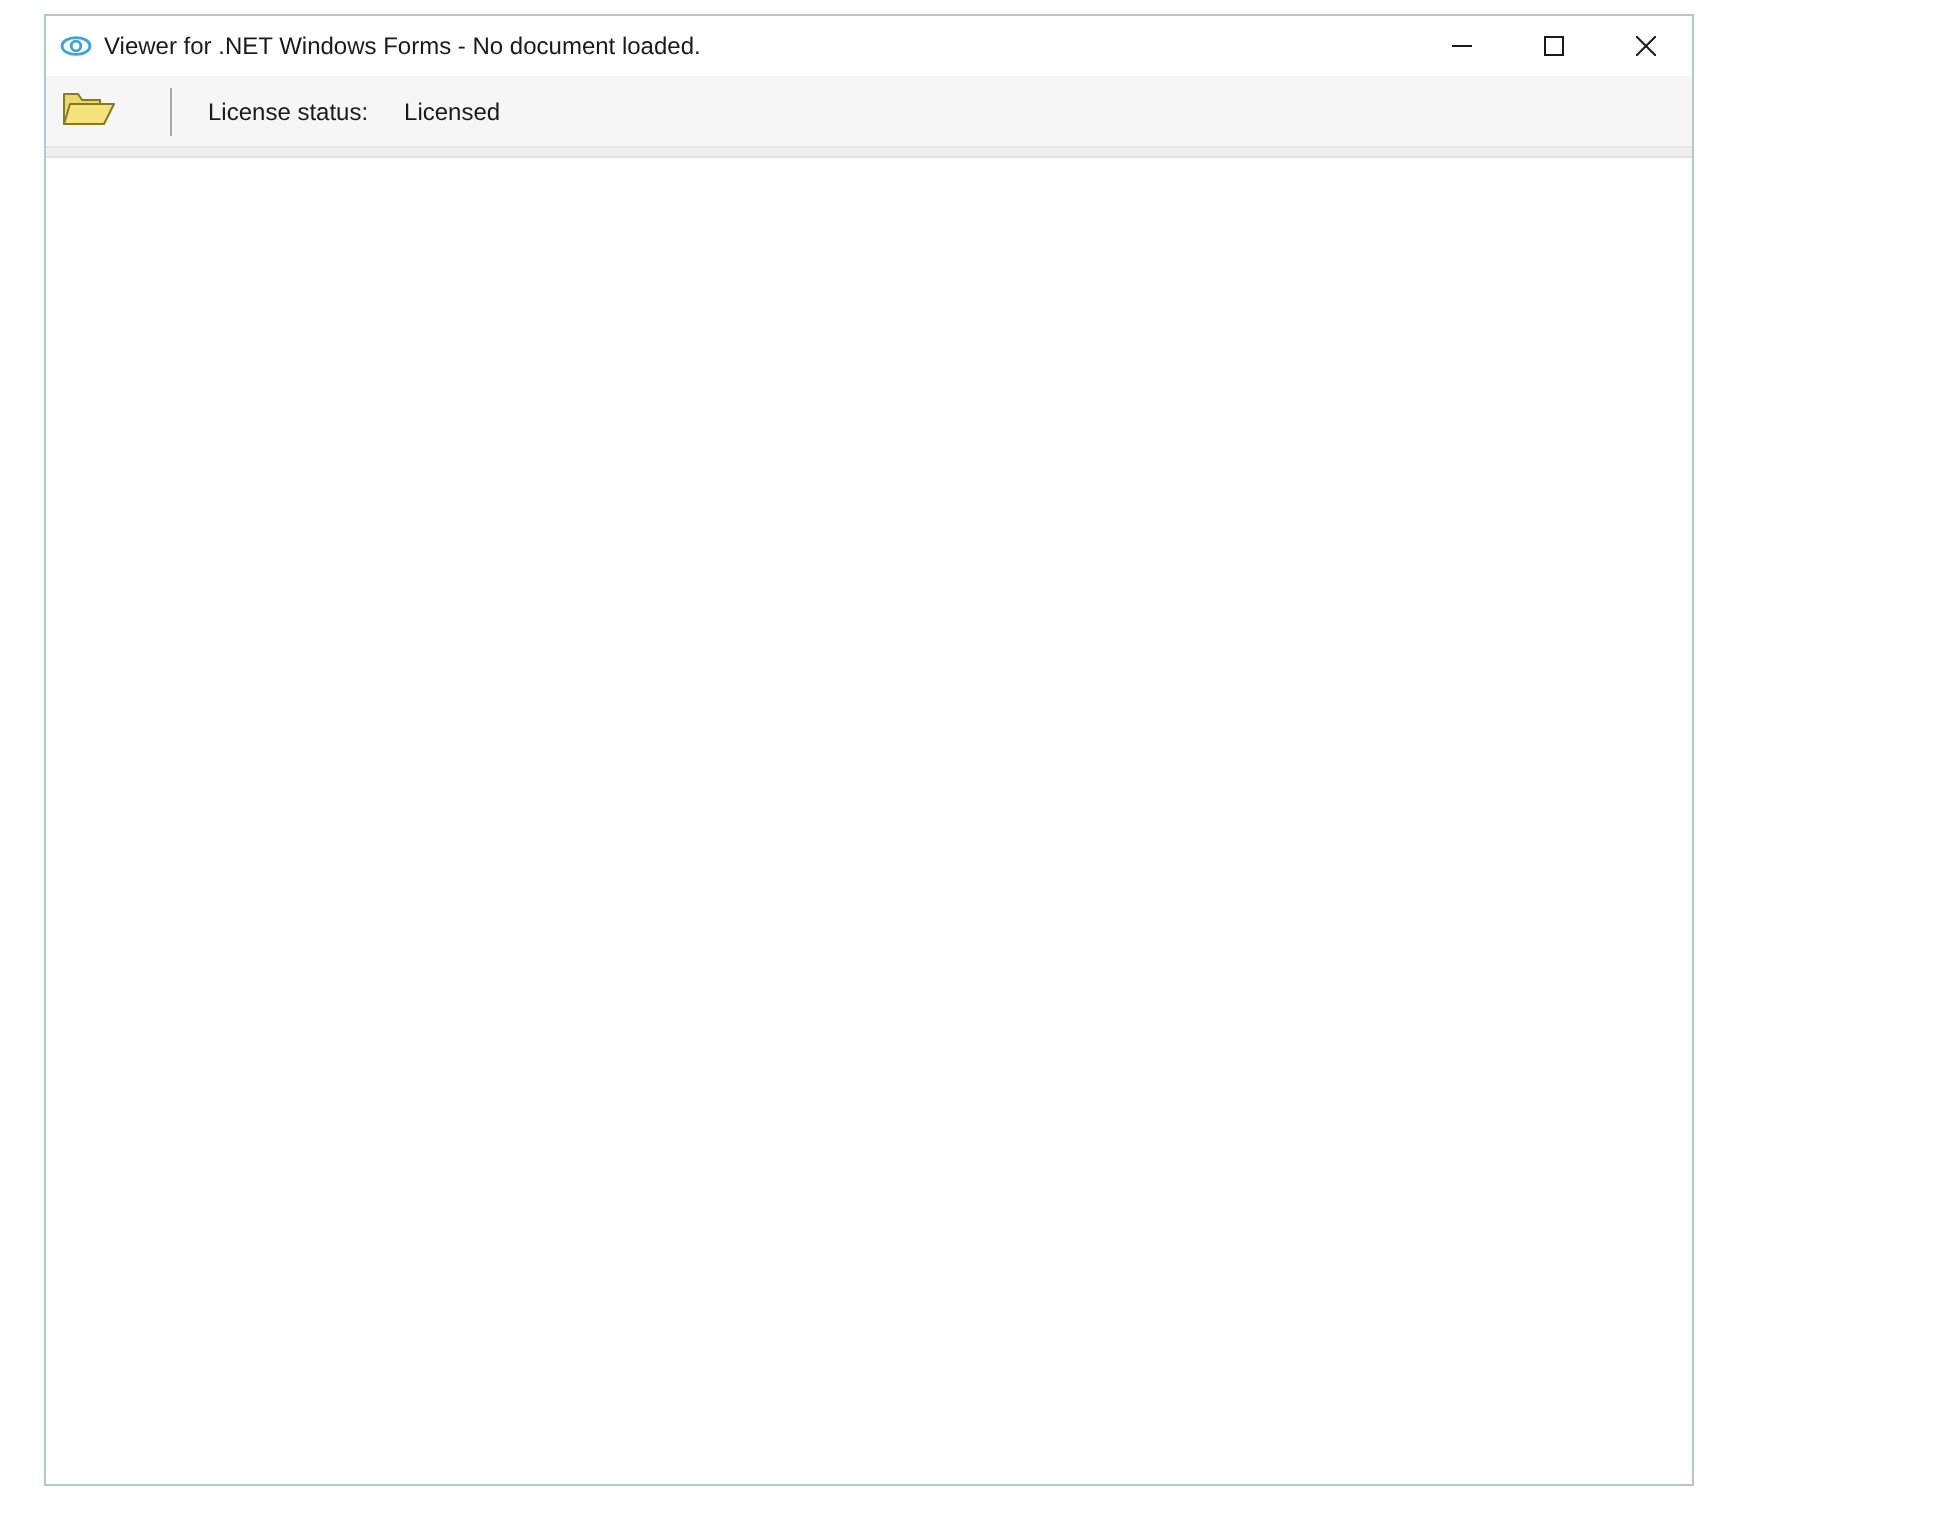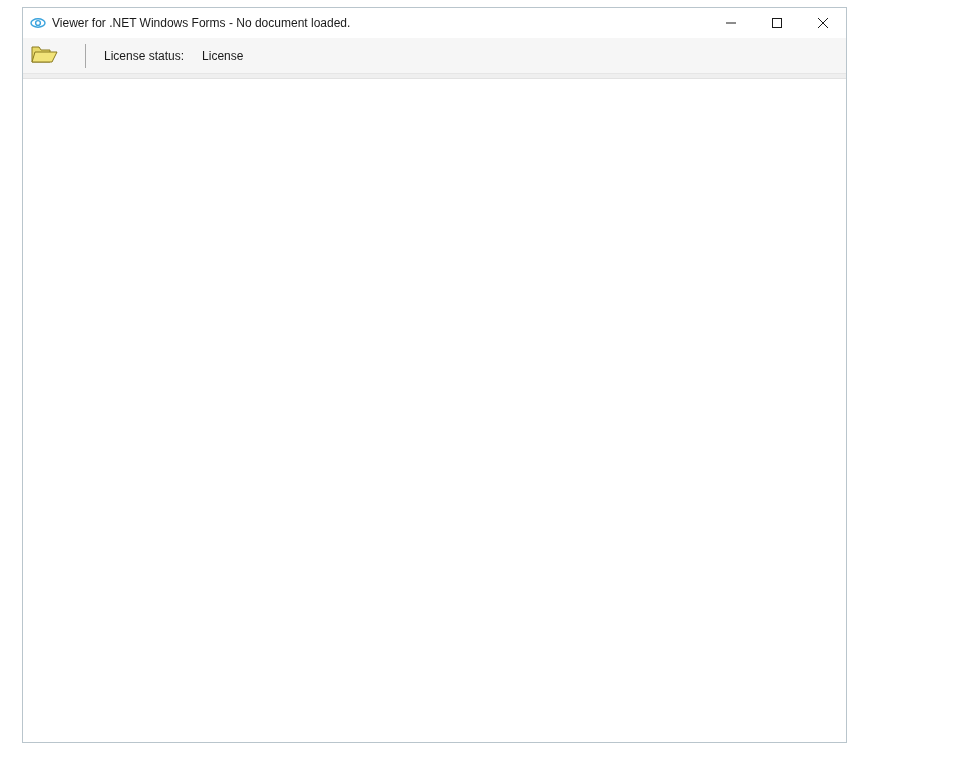--- a/index.html
+++ b/index.html
@@ -162,20 +162,20 @@
     <button class="open-btn">
       <span>
         <svg width="30" height="22" viewBox="0 0 30 22">
           <path d="M2 4 L2 19 L20 19 L20 7 L11 7 L9 4 Z" fill="#e8d96a" stroke="#8a7a1f" stroke-width="1" stroke-linejoin="round"></path>
           <path d="M5 9 L27 9 L22 19 L2 19 Z" fill="#f2e47a" stroke="#8a7a1f" stroke-width="1" stroke-linejoin="round"></path>
         </svg>
       </span>
     </button>
     <div class="toolbar-sep"></div>
     <span class="license-label">License status:</span>
-    <span class="license-value">License</span>
+    <span class="license-value">Licensed</span>
   </div>
 
   <div class="toolbar-bottom-strip"></div>
 
   <div class="content"></div>
 
 </div>
 
 </body></html>

